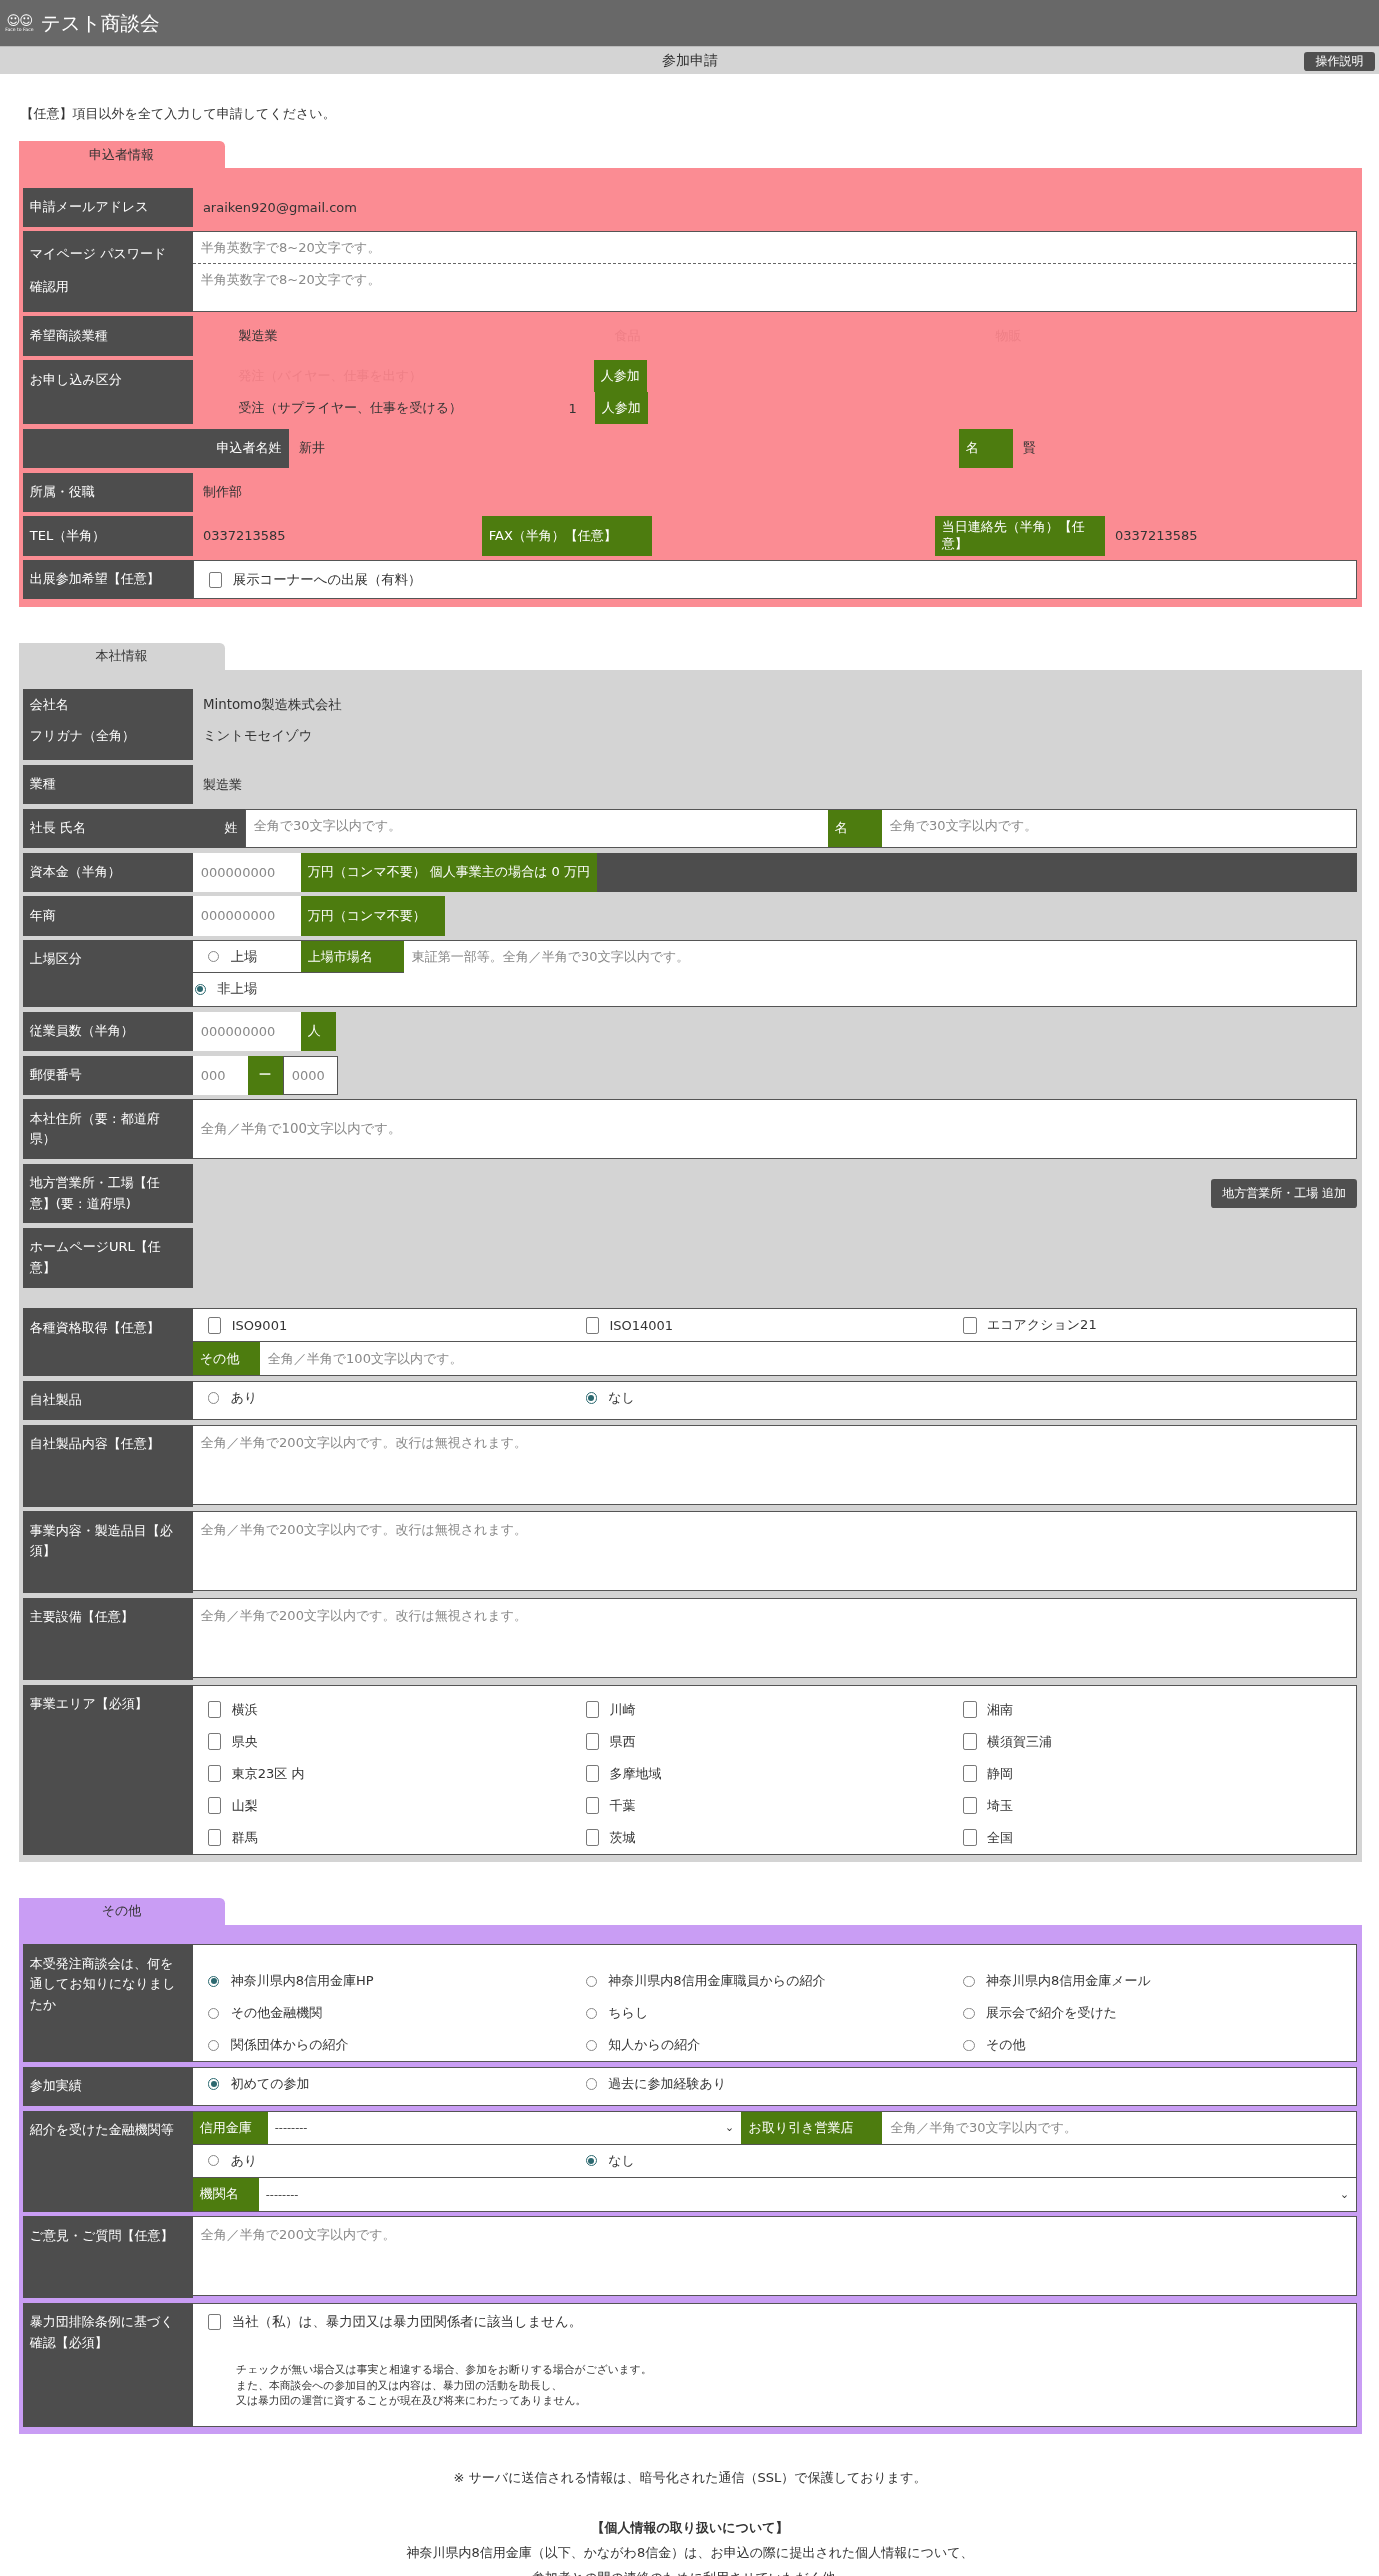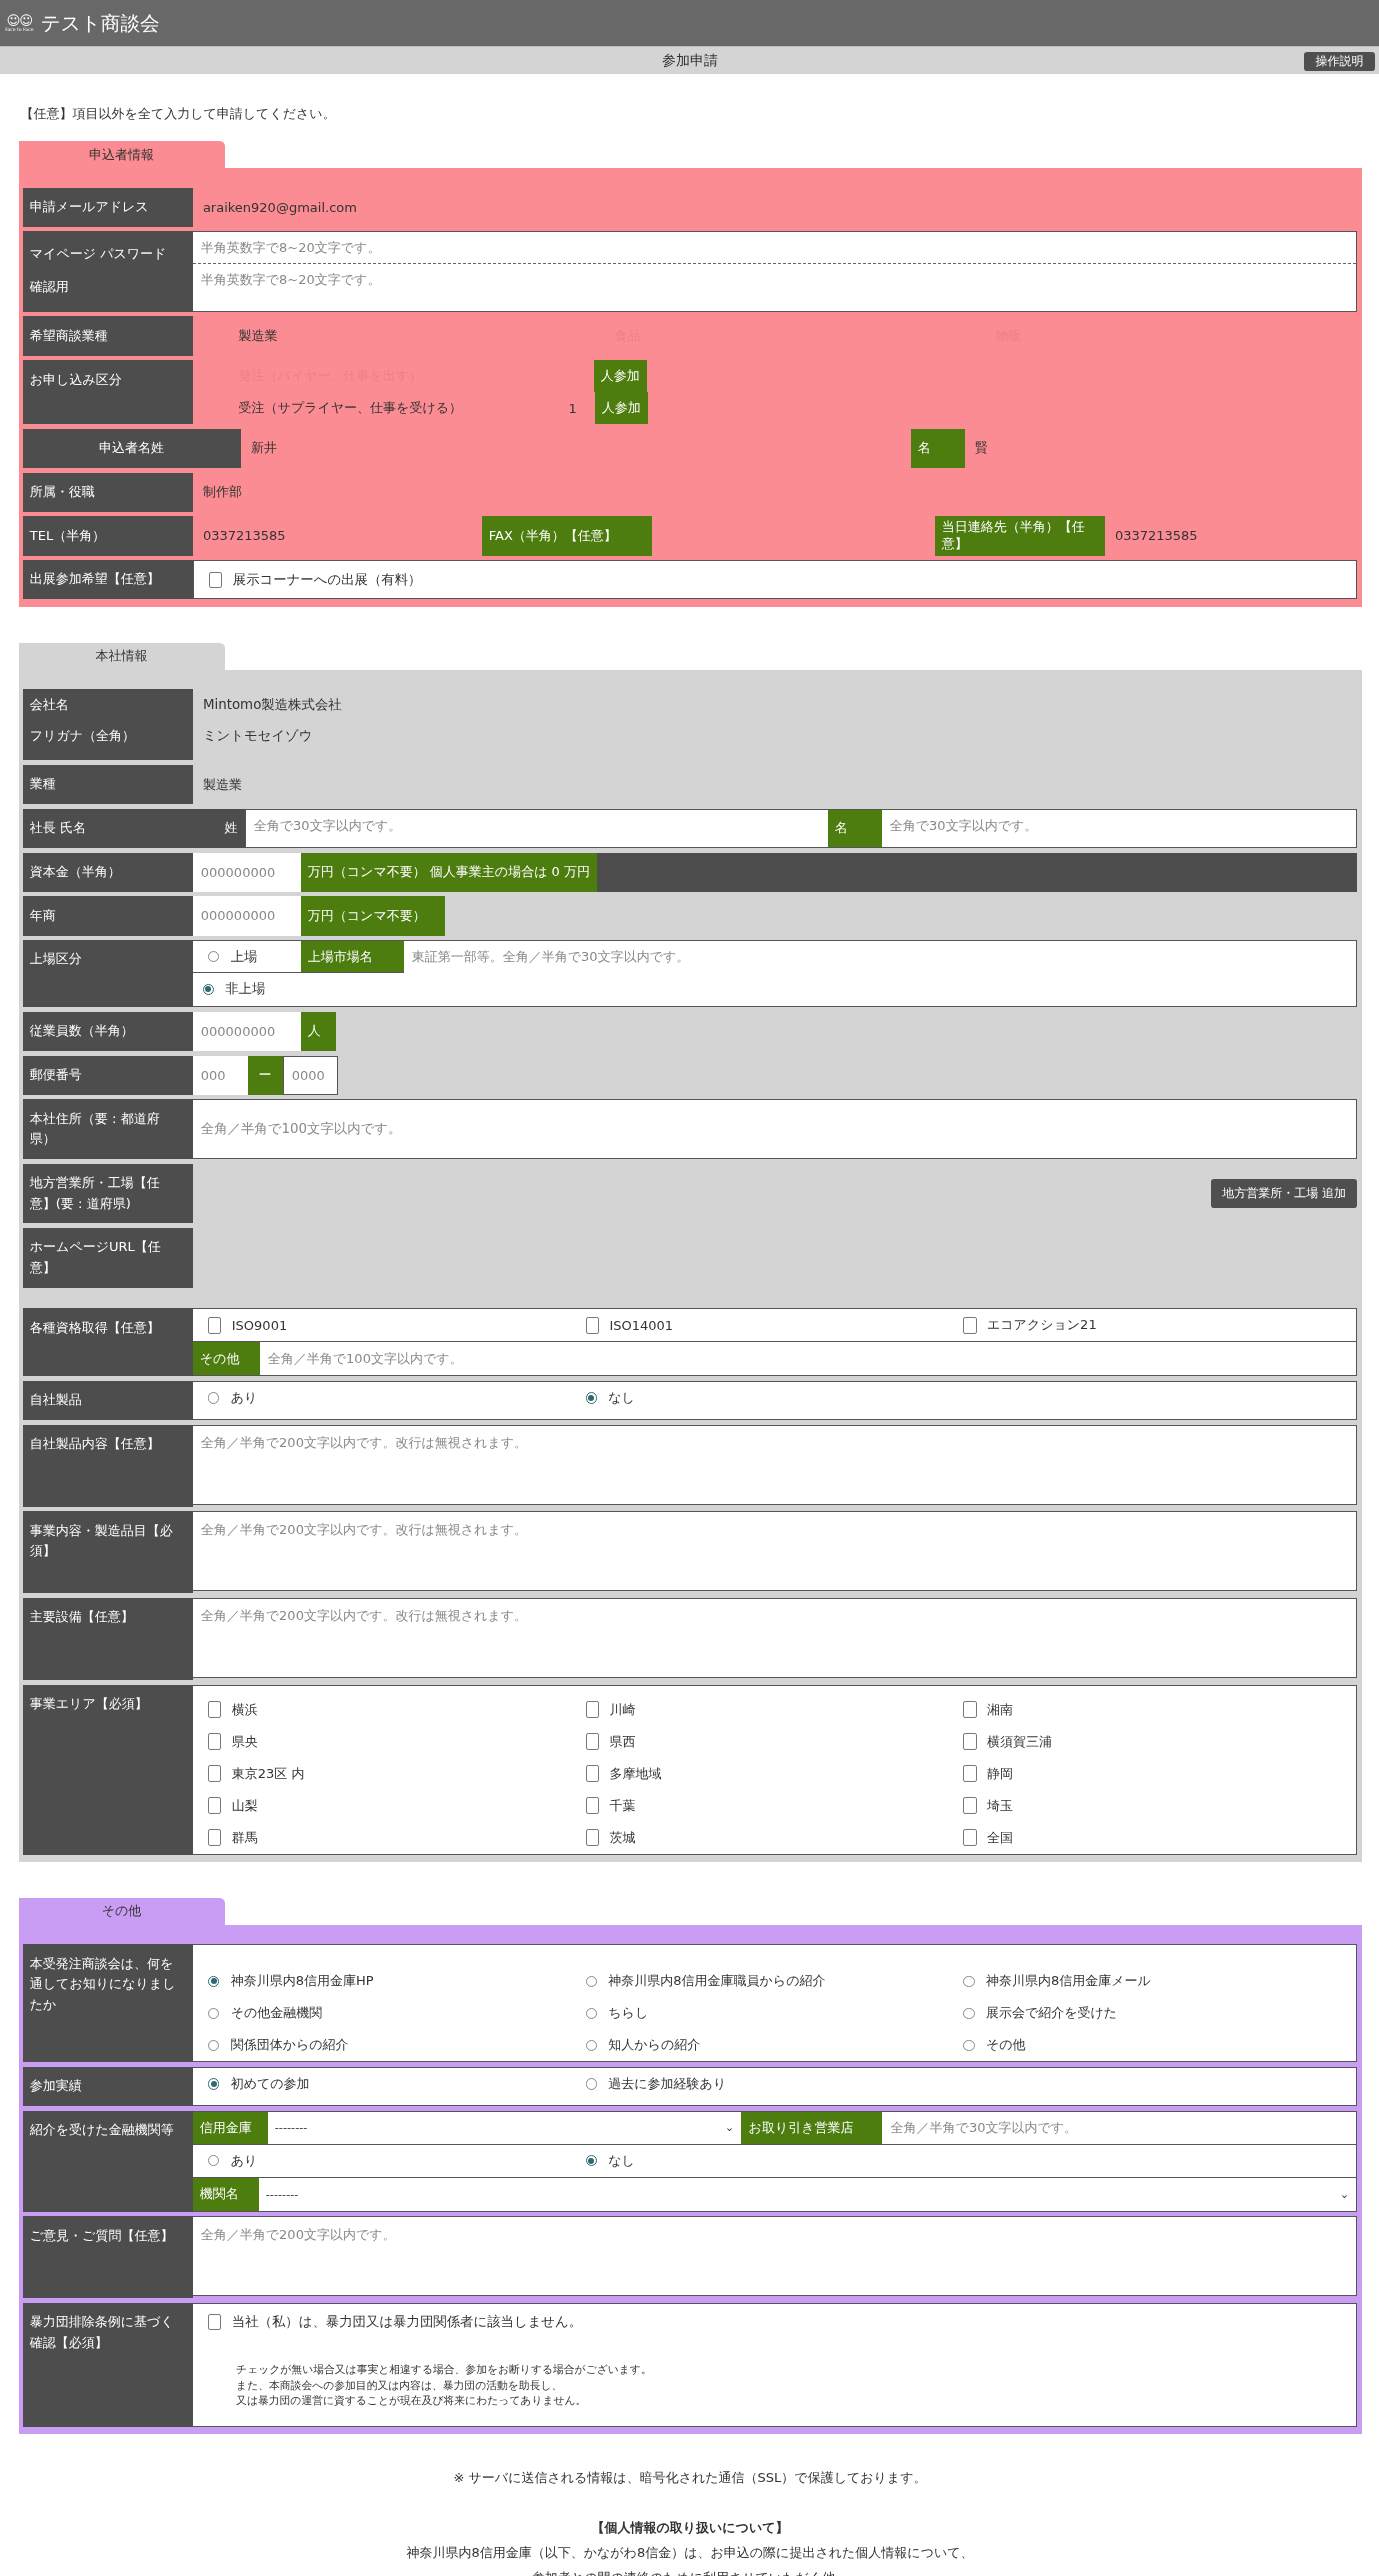--- a/index.html
+++ b/index.html
@@ -88,21 +88,21 @@
           <span class="dark" style="height:32px">人参加</span>
         </div>
         <div style="height:32px;display:flex;align-items:center">
           <span style="width:330px">受注（サプライヤー、仕事を受ける）</span>
           <span style="width:26px">1</span>
           <span class="dark" style="height:32px">人参加</span>
         </div>
       </div>
     </div>
     <div class="row">
-      <div class="lbl" style="width:218px;display:flex;justify-content:center">
+      <div class="lbl" style="width:266px;display:flex;justify-content:flex-end">
         <span>申込者名</span>
         <span>姓</span>
       </div>
       <div class="val" style="width:670px;flex:none">新井</div>
       <div class="dark" style="width:54px">名</div>
       <div class="val">賢</div>
     </div>
     <div class="row">
       <div class="lbl">所属・役職</div>
       <div class="val">制作部</div>
@@ -169,21 +169,21 @@
       <div class="lbl">上場区分</div>
       <div class="box" style="border-left:none">
         <div style="display:flex;height:32px;border-bottom:1px solid #555">
           <div style="width:108px;display:flex;align-items:center;padding-left:15.5px">
               <span class="rd"></span>
               <span>上場</span>
             </div>
           <div class="dark" style="width:103px">上場市場名</div>
           <div class="inp" style="flex:1">東証第一部等。全角／半角で30文字以内です。</div>
         </div>
-        <div style="height:32px;display:flex;align-items:center;padding-left:10px">
+        <div style="height:32px;display:flex;align-items:center;padding-left:2px">
             <span class="rd on"></span>
             <span>非上場</span>
           </div>
       </div>
     </div>
     <div class="row">
       <div class="lbl">従業員数（半角）</div>
       <div class="inp" style="width:108px;height:auto">000000000</div>
       <div class="dark" style="width:35px">人</div>
     </div>

